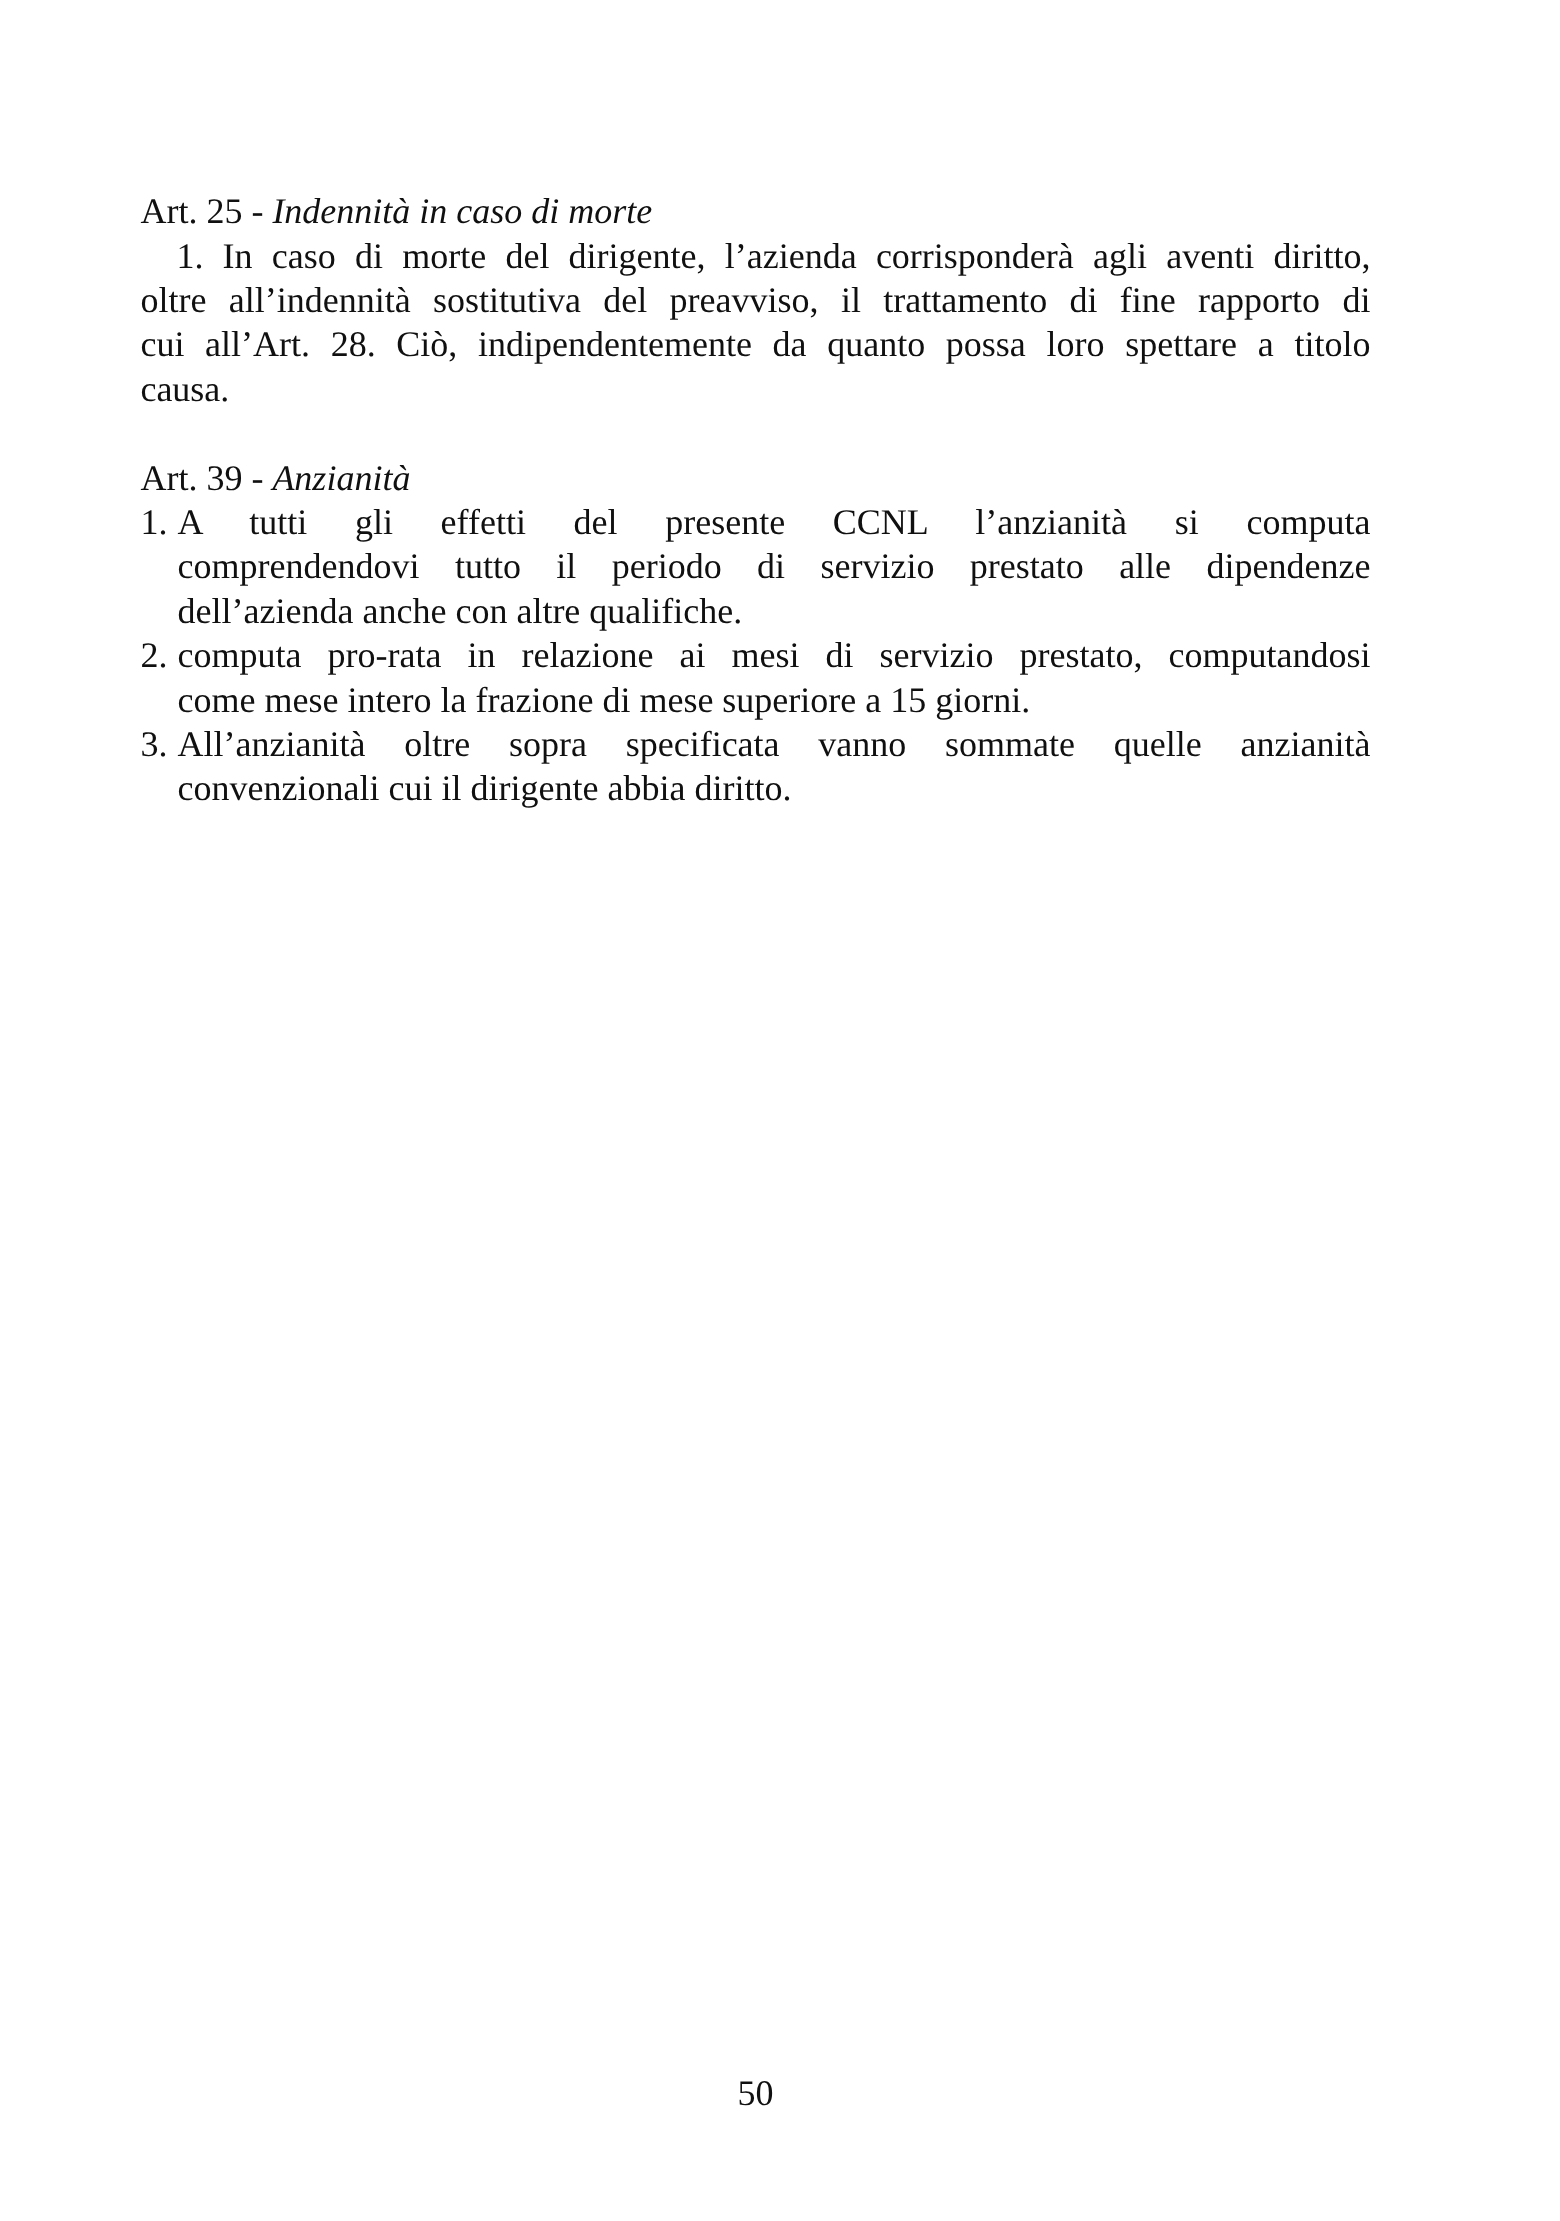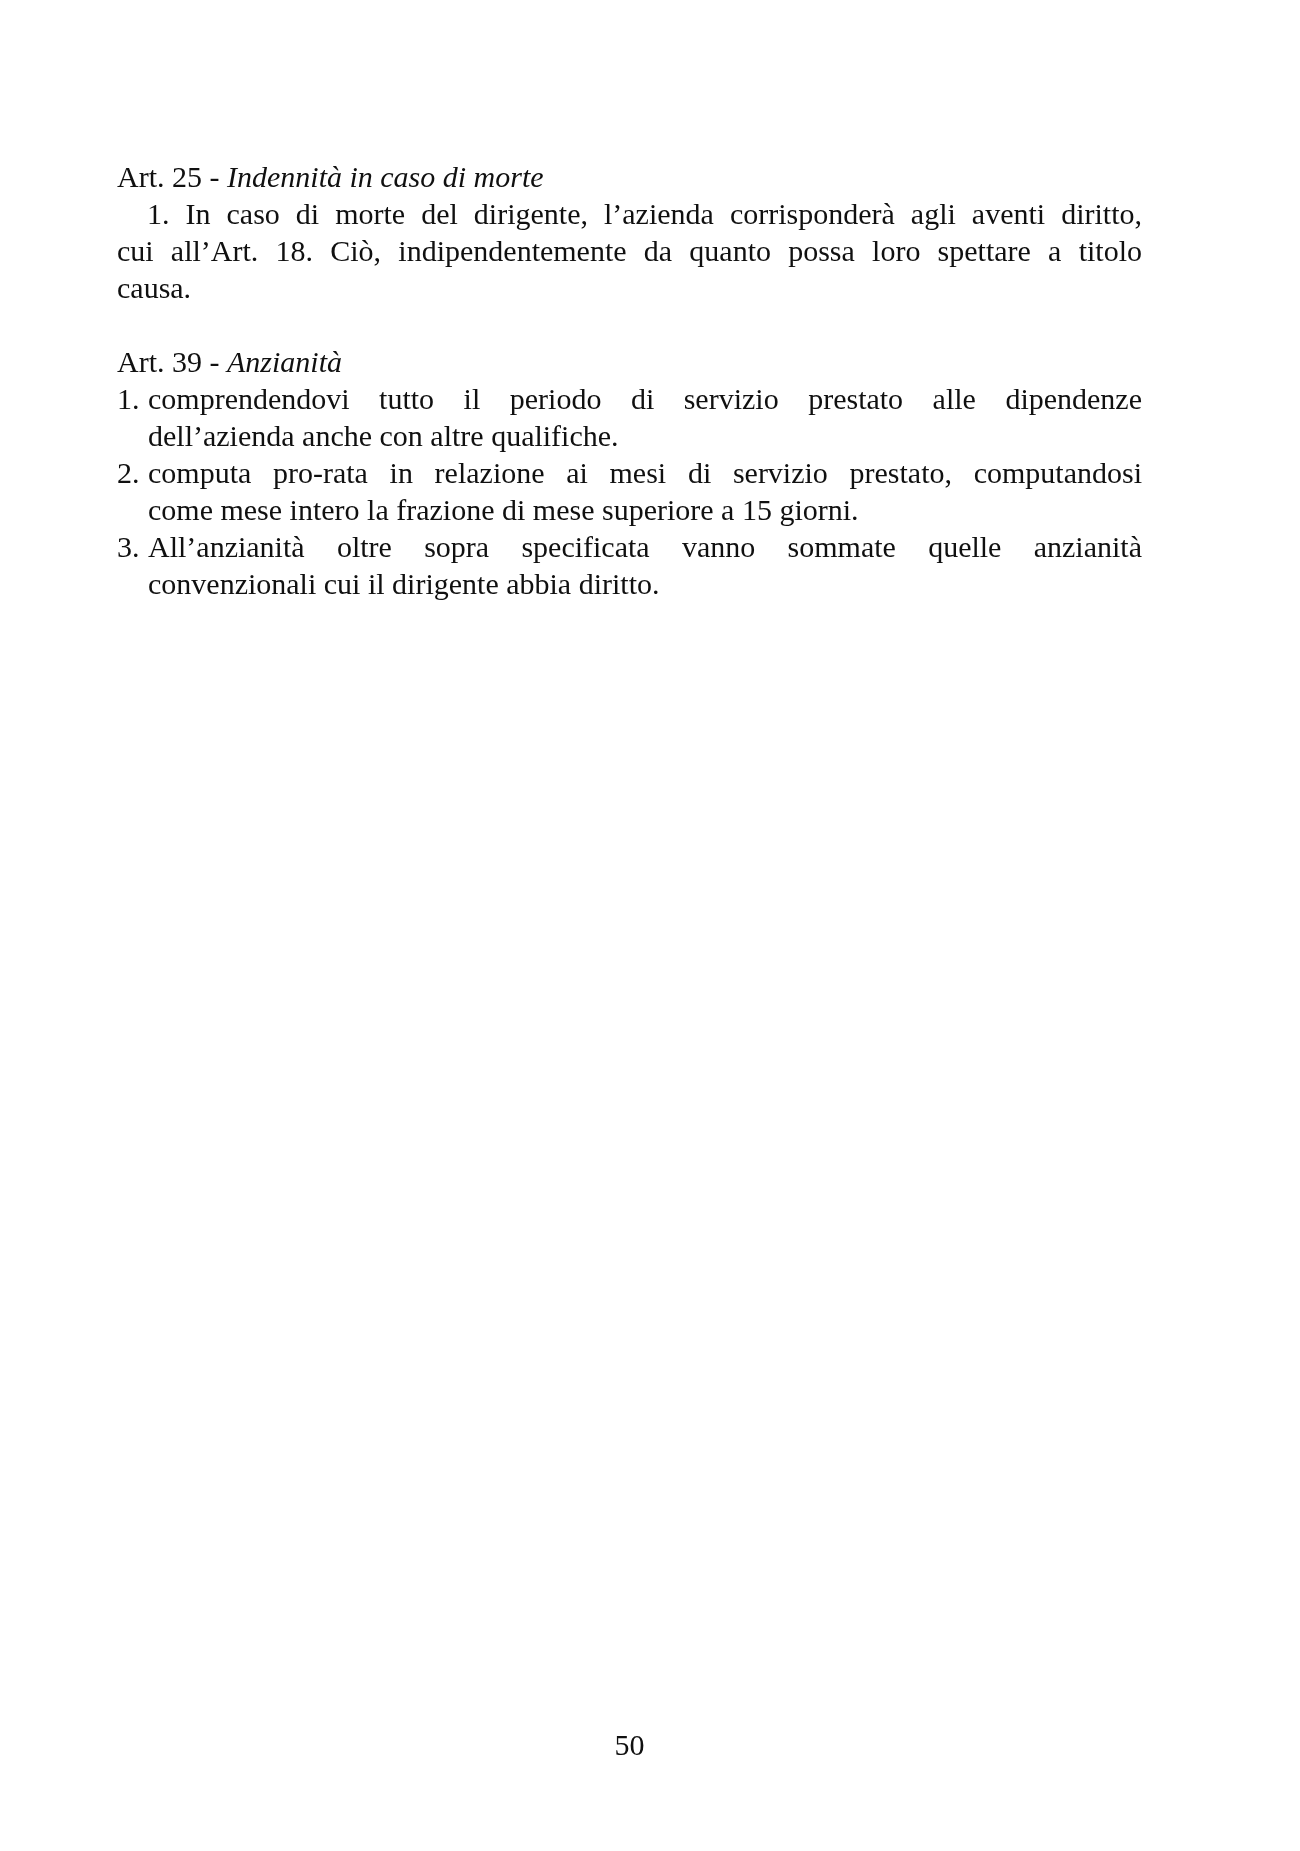--- a/index.html
+++ b/index.html
@@ -73,31 +73,33 @@
 <body>
 
 <div class="page">
   <div class="content">
 
     <div class="heading">
       <span>Art. 25 - </span><span class="italic">Indennità in caso di morte</span>
     </div>
     <div>
       <div class="jline firstline-indent">1. In caso di morte del dirigente, l’azienda corrisponderà agli aventi diritto,</div>
-      <div class="jline">cui all’Art. 18. Ciò, indipendentemente da quanto possa loro spettare a titolo</div>
+      <div class="jline">oltre all’indennità sostitutiva del preavviso, il trattamento di fine rapporto di</div>
+      <div class="jline">cui all’Art. 28. Ciò, indipendentemente da quanto possa loro spettare a titolo</div>
       <div class="lline">causa.</div>
     </div>
 
     <div class="section-art26">
       <div class="heading">
         <span>Art. 39 - </span><span class="italic">Anzianità</span>
       </div>
 
       <div class="list-item">
         <span class="num">1.</span>
+        <div class="jline">A tutti gli effetti del presente CCNL l’anzianità si computa</div>
         <div class="jline">comprendendovi tutto il periodo di servizio prestato alle dipendenze</div>
         <div class="lline">dell’azienda anche con altre qualifiche.</div>
       </div>
 
       <div class="list-item">
         <span class="num">2.</span>
         <div class="jline">computa pro-rata in relazione ai mesi di servizio prestato, computandosi</div>
         <div class="lline">come mese intero la frazione di mese superiore a 15 giorni.</div>
       </div>
 

